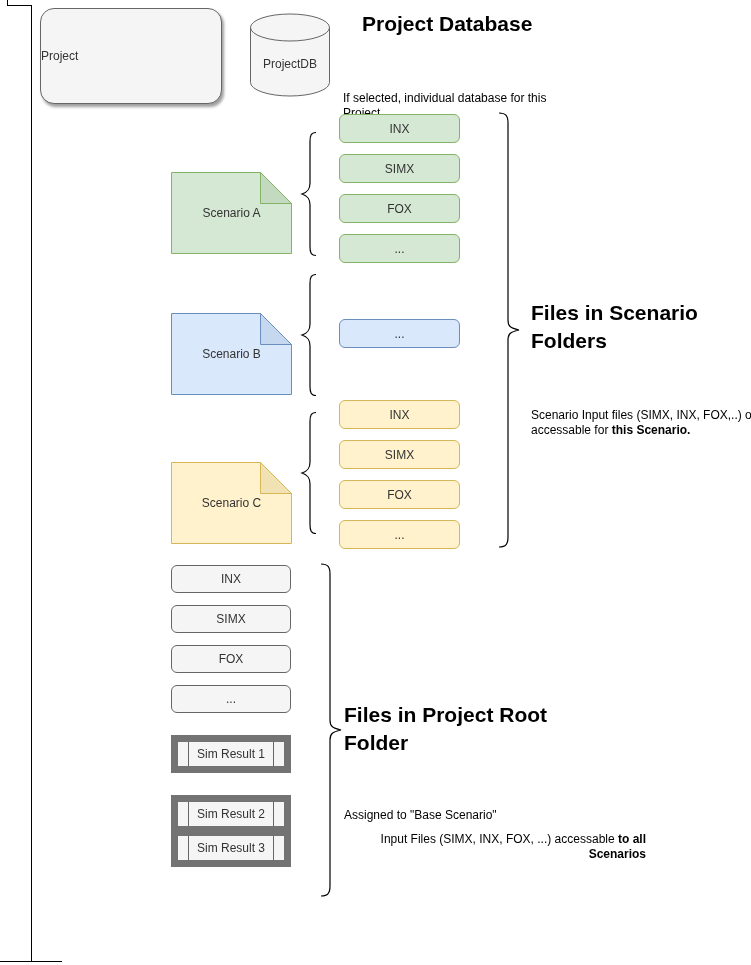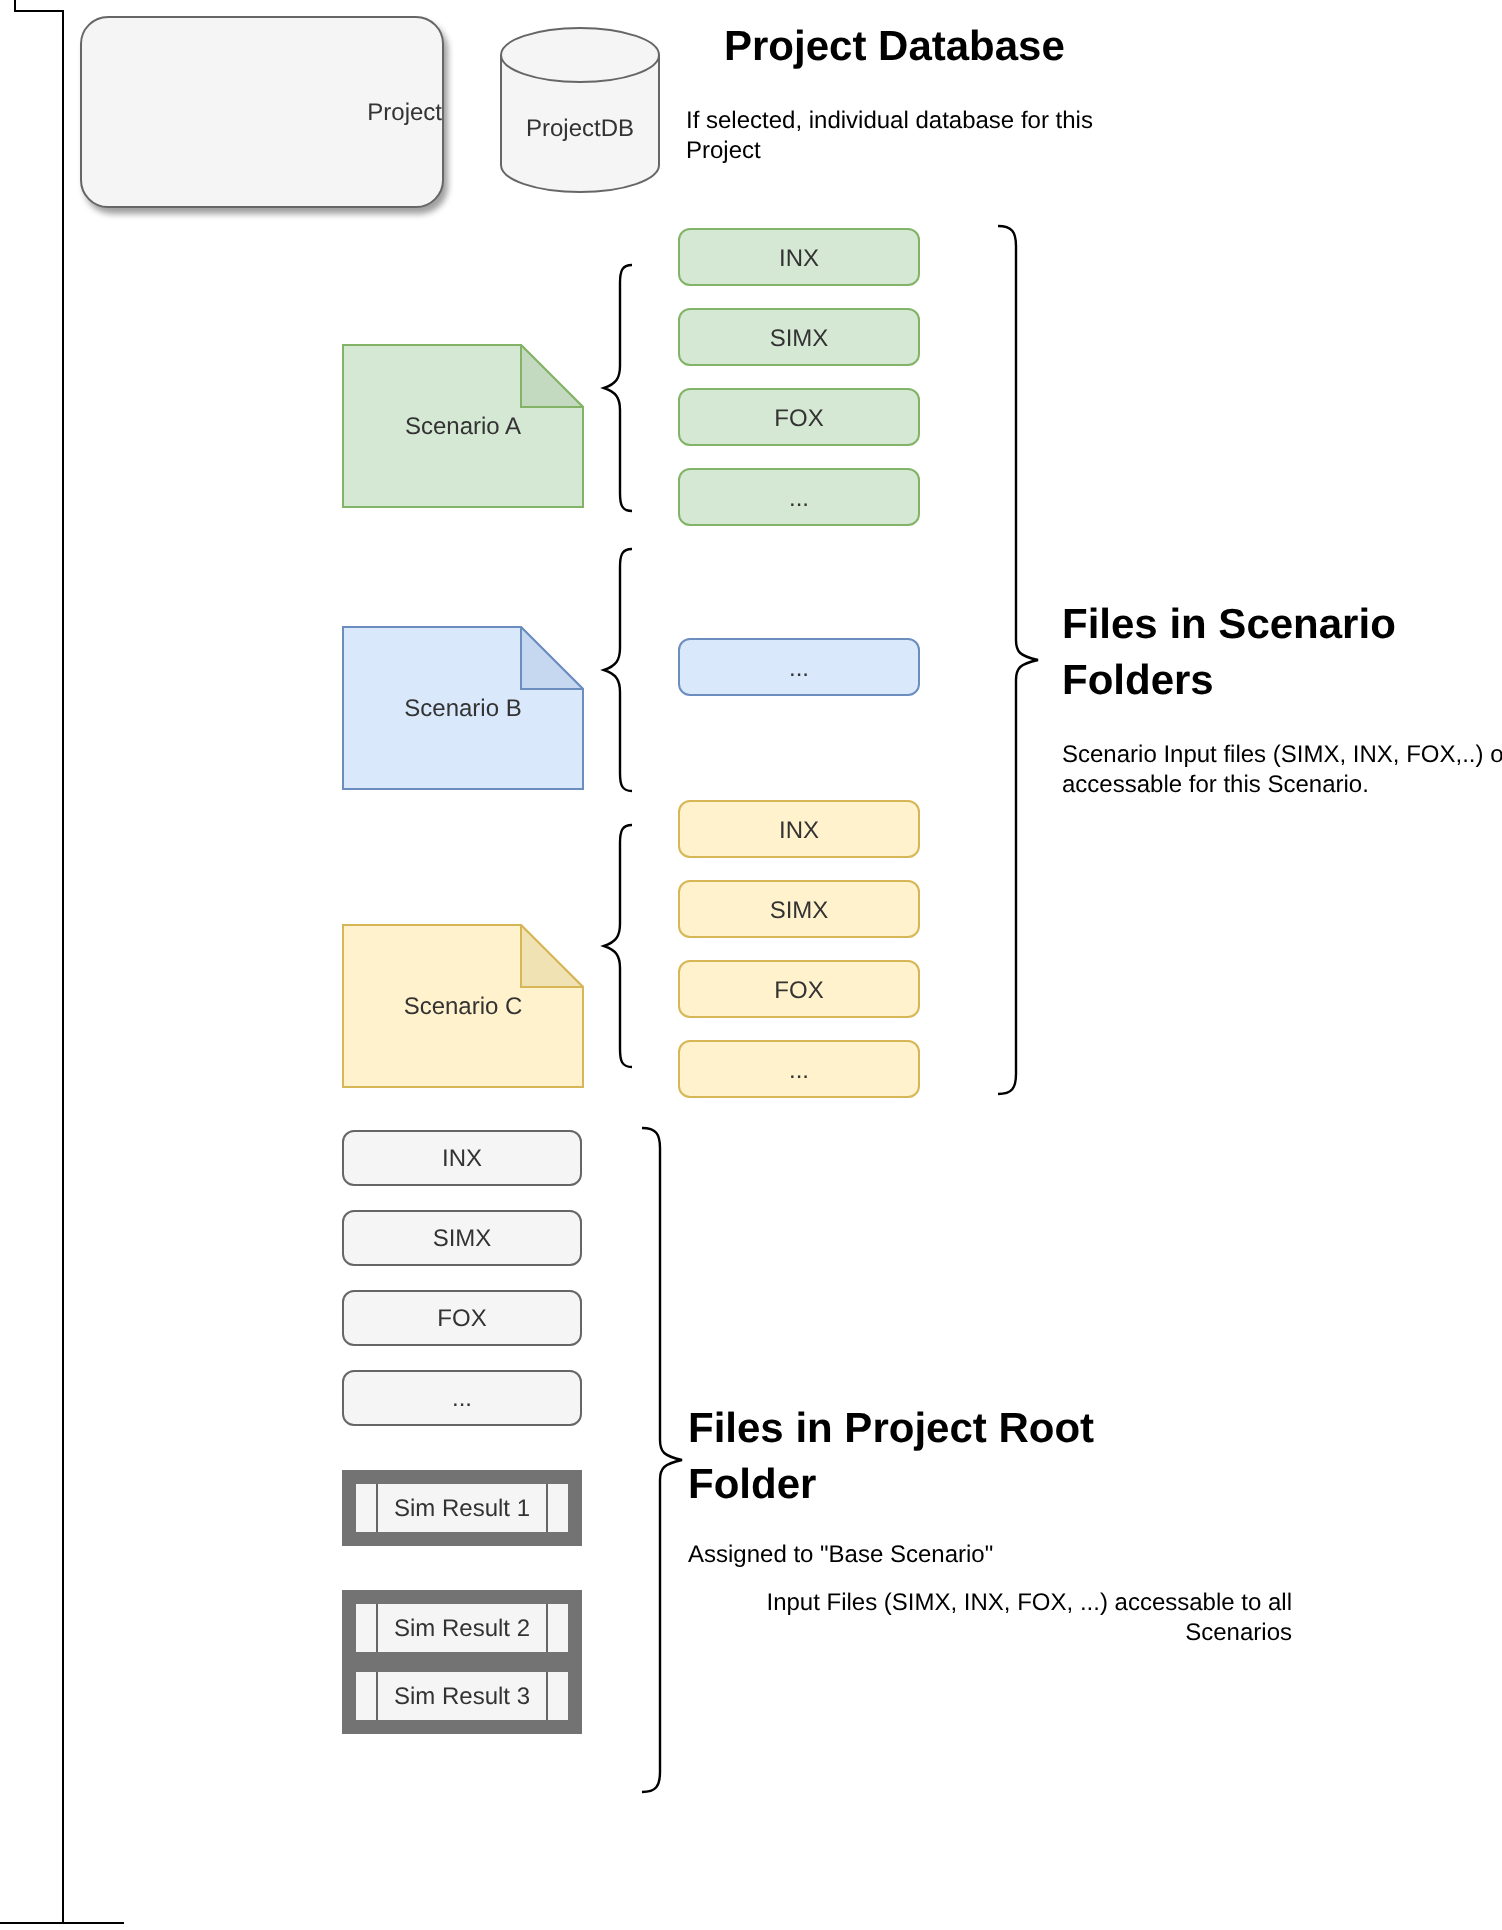--- a/index.html
+++ b/index.html
@@ -7,28 +7,28 @@
     position:relative;width:751px;height:965px;background:#ffffff;overflow:hidden;
     font-family:"Liberation Sans",sans-serif;color:#333;
   }
   .line{position:absolute;background:#000;}
   .shape-label{font-size:12px;color:#333;text-align:center;}
   
   .project-box{
     position:absolute;left:40px;top:8px;width:180px;height:94px;
     background:#f5f5f5;border:1px solid #666;border-radius:14px;
     box-shadow:2px 3px 3px rgba(0,0,0,0.38);
-    display:flex;align-items:center;justify-content:flex-end;
+    display:flex;align-items:center;justify-content:flex-start;
   }
   
   .cylinder-wrap{position:absolute;left:250px;top:13px;width:80px;height:84px;}
   .cylinder-wrap .shape-label{position:absolute;left:0;top:44px;width:80px;}
   
   .h1{position:absolute;font-size:21px;font-weight:bold;color:#000;line-height:28px;}
-  .body-text{position:absolute;font-size:12px;line-height:15px;color:#000;}
+  .body-text{position:absolute;font-size:12px;line-height:15px;color:#000;margin-top:38px;}
   
   .doc{position:absolute;width:121px;height:82px;margin-top:29px;}
   .doc svg{position:absolute;left:0;top:0;}
   .doc .shape-label{position:absolute;left:0;top:0;width:121px;height:82px;display:flex;align-items:center;justify-content:center;}
   
   .filebox{
     position:absolute;width:121px;height:29px;border:1px solid;border-radius:6px;
     display:flex;align-items:center;justify-content:center;font-size:12px;color:#333;box-sizing:border-box;
   }
   .green{background:#d5e8d4;border-color:#82b366;}
@@ -42,21 +42,21 @@
   .process{
     position:absolute;width:120px;height:38px;background:#f5f5f5;border:7px solid #737373;
     display:flex;align-items:center;justify-content:center;font-size:12px;color:#333;box-sizing:border-box;
   }
   .process::before,.process::after{
     content:"";position:absolute;top:0;bottom:0;width:1px;background:#666;
   }
   .process::before{left:10px;}
   .process::after{right:10px;}
   .brace{position:absolute;}
-  .bold{font-weight:normal;}
+  .bold{font-weight:bold;}
 </style>
 </head>
 <body>
 
 <div id="canvas">
 
   <div class="line" style="left:7px;top:0;width:1px;height:6px;"></div>
   <div class="line" style="left:7px;top:5px;width:25px;height:1px;"></div>
   <div class="line" style="left:31px;top:5px;width:1px;height:957px;"></div>
   <div class="line" style="left:0;top:961px;width:62px;height:1px;"></div>

